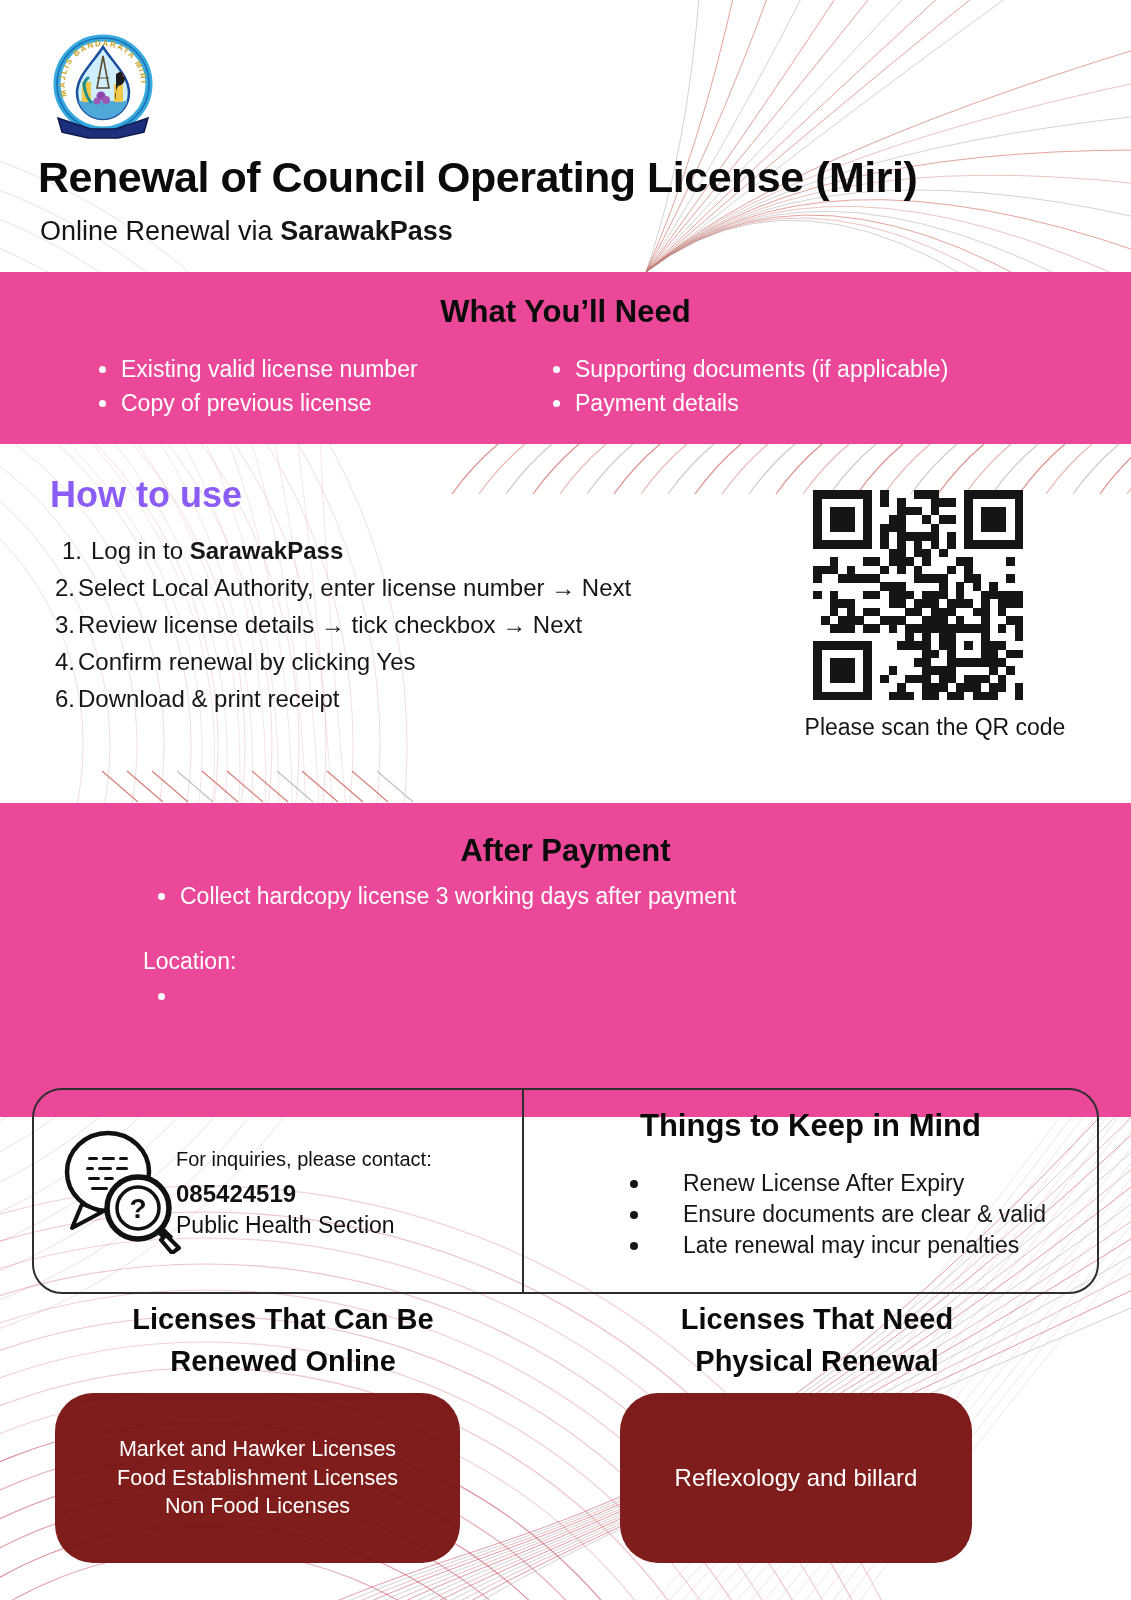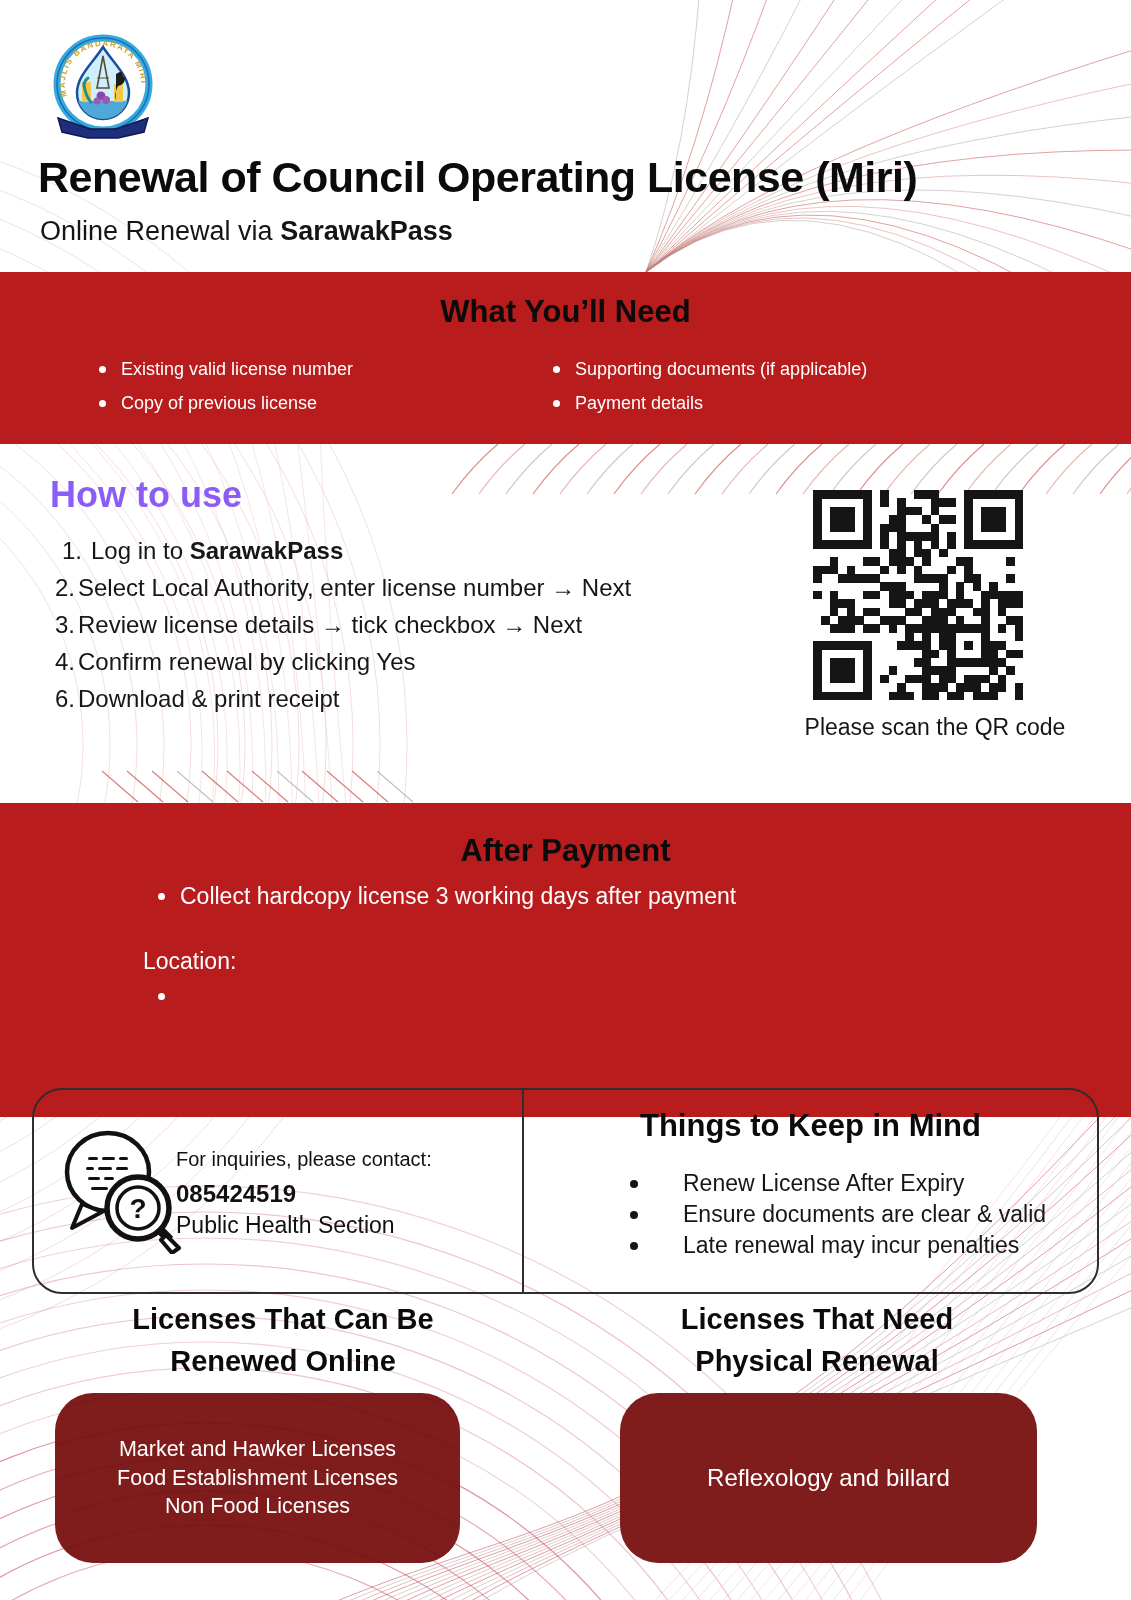--- a/index.html
+++ b/index.html
@@ -22,28 +22,28 @@
   .content{position:absolute;left:0;top:0;width:1131px;height:1600px;z-index:1;}
 
   
   .logo{left:44px;top:26px;width:118px;height:124px;}
   .title{left:38px;top:152px;font-size:43px;line-height:50px;font-weight:800;
          color:#0b0b0b;letter-spacing:-0.5px;white-space:nowrap;}
   .subtitle{left:40px;top:212px;font-size:27px;line-height:38px;color:#151515;}
   .subtitle .b{font-weight:700;}
 
   
-  .banner{left:0;width:1131px;background:#b91c1c;}
+  .banner{left:0;width:1131px;background:#ec4899;}
   .banner1{top:272px;height:172px;}
   .banner2{top:803px;height:314px;}
   .banner-heading{position:absolute;left:0;width:100%;text-align:center;
                   font-size:31px;font-weight:800;color:#0b0b0b;}
   .banner1 .banner-heading{top:22px;}
   .banner2 .banner-heading{top:30px;}
-  .need-list{position:absolute;top:80px;color:#fff;font-size:18px;}
+  .need-list{position:absolute;top:80px;color:#fff;font-size:23px;}
   .need-list li{display:flex;align-items:center;height:34px;}
   .need-left{left:99px;}
   .need-right{left:553px;}
   .dot{display:inline-block;width:7px;height:7px;border-radius:50%;
        background:currentColor;margin-right:15px;flex:none;}
 
   
   .howto-heading{left:50px;top:474px;font-size:36px;font-weight:800;color:#8b5cf6;}
   .steps{left:55px;top:532px;font-size:24px;color:#161616;}
   .steps li{height:37px;line-height:37px;white-space:nowrap;}
@@ -80,21 +80,21 @@
   
   .bottom-heading{position:absolute;text-align:center;font-size:29px;line-height:42px;
                   font-weight:800;color:#0b0b0b;}
   .bh-left{left:63px;top:1298px;width:440px;}
   .bh-right{left:597px;top:1298px;width:440px;}
   .red-card{position:absolute;background:#7f1d1d;border-radius:38px;color:#fff;
             display:flex;flex-direction:column;align-items:center;justify-content:center;
             text-align:center;z-index:2;}
   .card-left{left:55px;top:1393px;width:405px;height:170px;
              font-size:21.5px;line-height:28.5px;}
-  .card-right{left:620px;top:1393px;width:417px;height:170px;font-size:24px;}
+  .card-right{left:620px;top:1393px;width:352px;height:170px;font-size:24px;}
 </style>
 </head>
 <body>
 
 <div class="page">
 
   <svg id="decor" width="1131" height="1600" viewBox="0 0 1131 1600">
       <path d="M646,272 Q688,150 700,-15" fill="none" stroke="#a6a6a6" stroke-opacity="0.5" stroke-width="1"></path>
       <path d="M646,272 Q700,150 736,-15" fill="none" stroke="#c8453c" stroke-opacity="0.5" stroke-width="1"></path>
       <path d="M646,272 Q712,150 772,-15" fill="none" stroke="#c8453c" stroke-opacity="0.5" stroke-width="1"></path>

